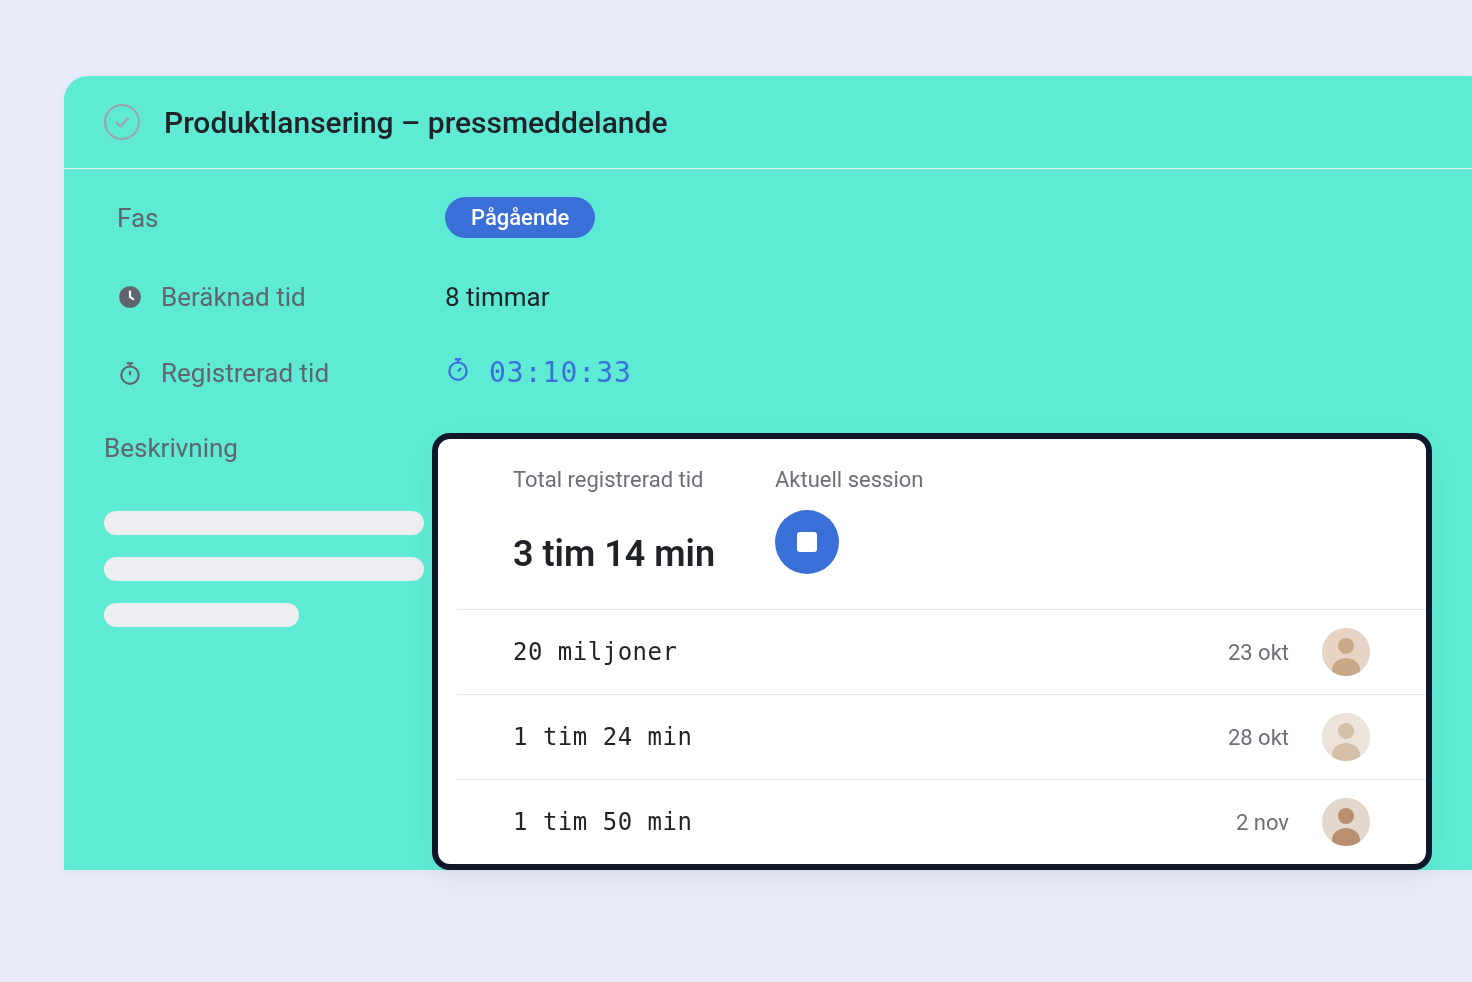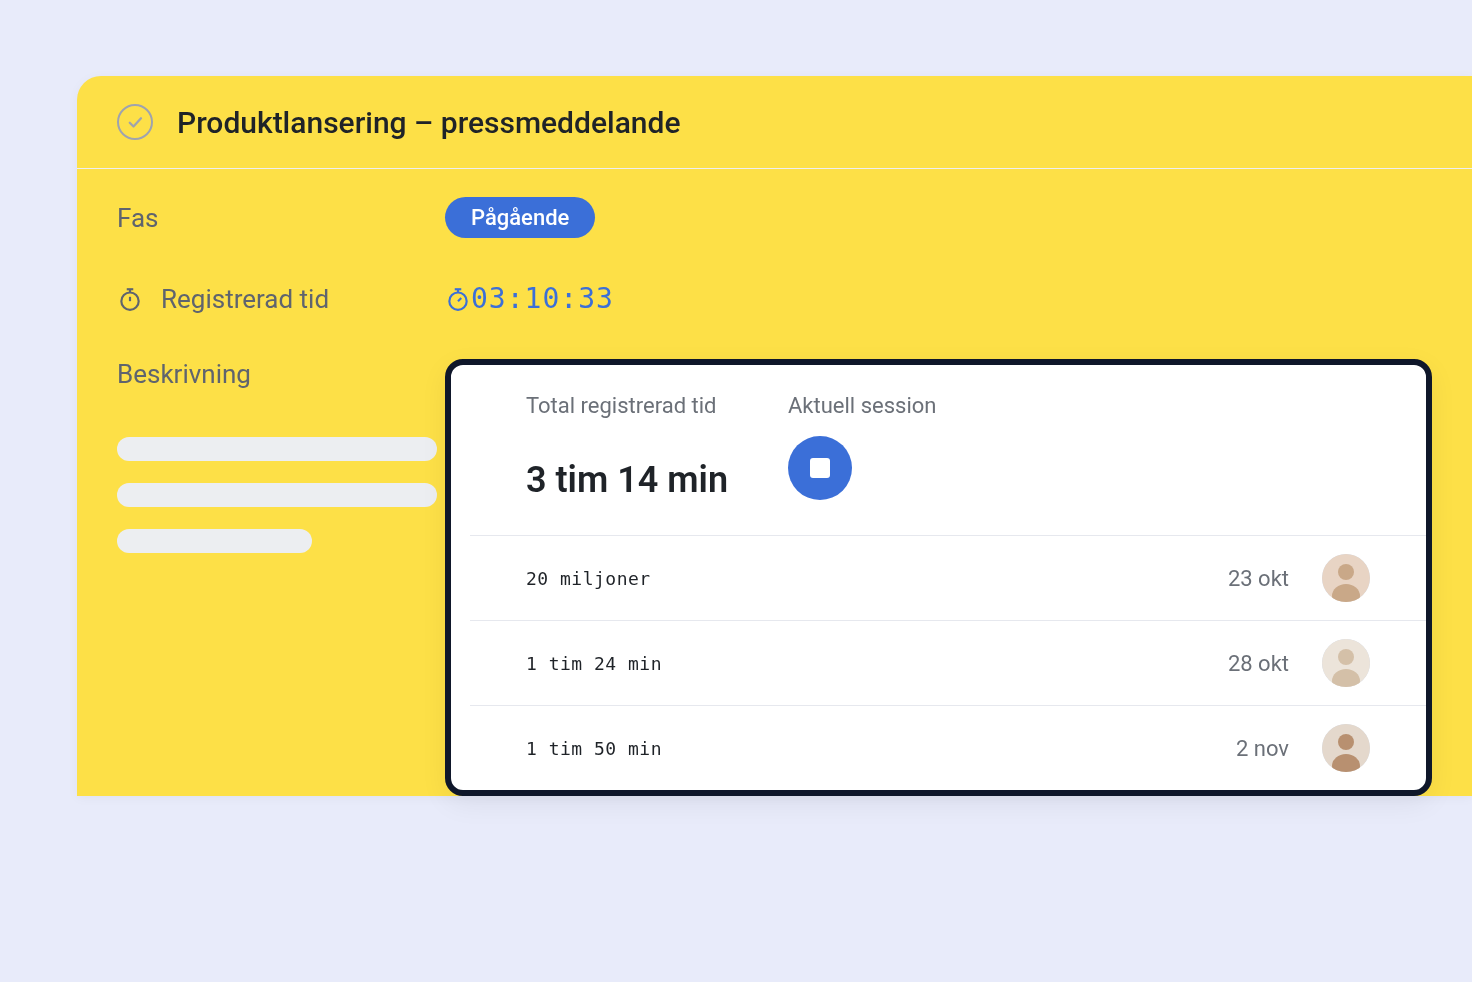--- a/index.html
+++ b/index.html
@@ -10,24 +10,24 @@
     body {
       font-family: -apple-system, BlinkMacSystemFont, 'Segoe UI', Roboto, Helvetica, Arial, sans-serif;
       background: #e8ebfa;
       width: 1472px;
       height: 982px;
       overflow: hidden;
       position: relative;
     }
     .card {
       position: absolute;
-      left: 77px;
+      left: 64px;
       top: 76px;
       right: 0;
-      background: #fde047;
+      background: #5eead4;
       border-radius: 24px 0 0 0;
       box-shadow: 0 2px 12px rgba(0,0,0,0.04);
     }
     .card-header {
       display: flex;
       align-items: center;
       padding: 28px 40px;
       border-bottom: 1px solid #edeef2;
       gap: 24px;
     }
@@ -49,20 +49,21 @@
       font-weight: 500;
       color: #1f2328;
     }
     .card-body {
       padding: 28px 40px 0 40px;
     }
     .field-row {
       display: flex;
       align-items: center;
       margin-bottom: 44px;
+      margin-left: 13px;
     }
     .field-label-wrap {
       width: 328px;
       display: flex;
       align-items: center;
       gap: 18px;
     }
     .field-label {
       font-size: 26px;
       color: #5f646e;
@@ -85,21 +86,22 @@
       padding: 8px 26px;
       border-radius: 999px;
       display: inline-block;
     }
     .field-value {
       font-size: 26px;
       color: #1f2328;
     }
     .field-value-live {
       display: flex;
-      align-items: center;
+      align-items: flex-start;
+      gap: 18px;
     }
     .live-time {
       font-family: ui-monospace, SFMono-Regular, Menlo, Consolas, monospace;
       font-size: 28px;
       color: #3b6fd8;
       letter-spacing: 1px;
     }
     .description-section {
       display: flex;
       align-items: flex-start;
@@ -180,21 +182,21 @@
       align-items: center;
       justify-content: space-between;
       padding: 18px 56px;
       border-bottom: 1px solid #e6e8ee;
     }
     .entry-row:last-child {
       border-bottom: none;
     }
     .entry-duration {
       font-family: ui-monospace, SFMono-Regular, Menlo, Consolas, monospace;
-      font-size: 18px;
+      font-size: 24px;
       color: #1f2328;
       letter-spacing: 0.5px;
     }
     .entry-right {
       display: flex;
       align-items: center;
       gap: 33px;
     }
     .entry-date {
       font-size: 22px;
@@ -233,20 +235,32 @@
 
     <div class="field-row">
       <div class="field-label-wrap">
         <span class="field-label">Fas</span>
       </div>
       <div>
         <span class="pill">Pågående</span>
       </div>
     </div>
 
+    <div class="field-row">
+      <div class="field-label-wrap">
+        <span class="field-icon">
+          <svg width="26" height="26" viewBox="0 0 24 24" fill="#5f646e">
+            <circle cx="12" cy="12" r="10"></circle>
+            <polyline points="12 7 12 12 15 14" stroke="#ffffff" stroke-width="2" fill="none" stroke-linecap="round"></polyline>
+          </svg>
+        </span>
+        <span class="field-label">Beräknad tid</span>
+      </div>
+      <div class="field-value">8 timmar</div>
+    </div>
 
     <div class="field-row">
       <div class="field-label-wrap">
         <span class="field-icon">
           <svg width="26" height="26" viewBox="0 0 24 24" fill="none" stroke="#5f646e" stroke-width="2">
             <circle cx="12" cy="14" r="8"></circle>
             <line x1="12" y1="14" x2="12" y2="10"></line>
             <line x1="9" y1="3" x2="15" y2="3"></line>
             <line x1="12" y1="3" x2="12" y2="6"></line>
           </svg>

